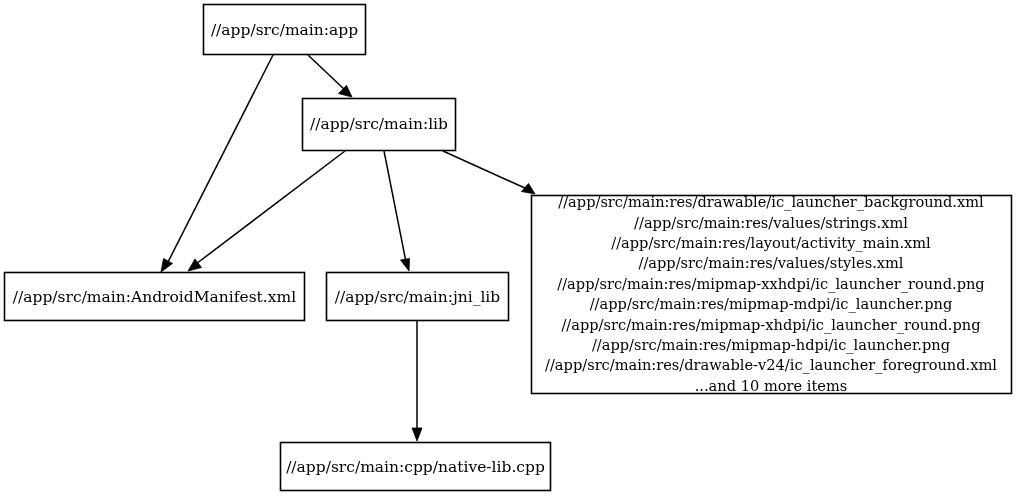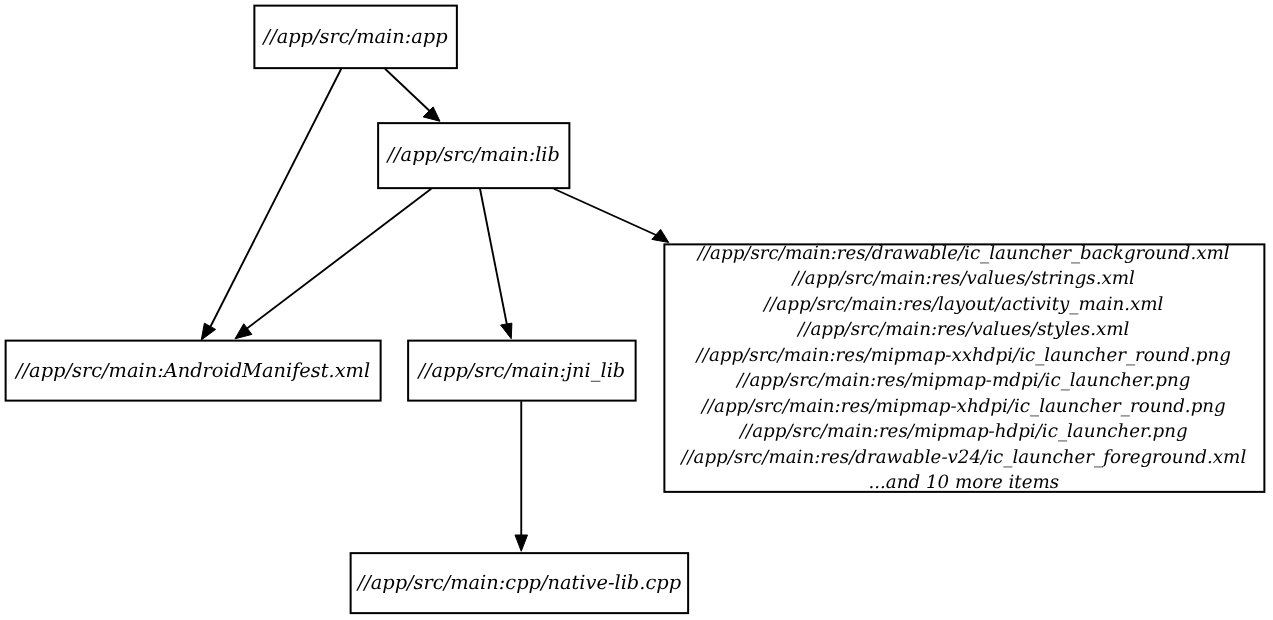--- a/index.html
+++ b/index.html
@@ -11,21 +11,20 @@
     width: 1018px;
     height: 496px;
     overflow: hidden;
     font-family: "DejaVu Serif", "Liberation Serif", serif;
   }
   #graph-root {
     position: relative;
     width: 1018px;
     height: 420px;
     background: #ffffff;
-    font-style: italic;
   }
   svg#graph-canvas {
     position: absolute;
     top: 0;
     left: 0;
     width: 1018px;
     height: 496px;
     display: block;
   }
   .node-rect {

